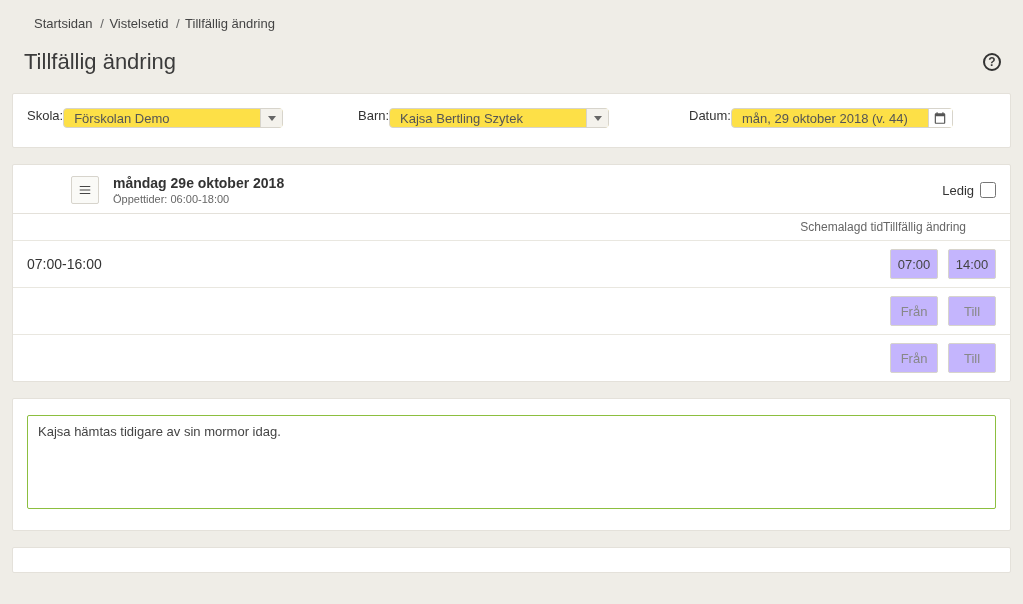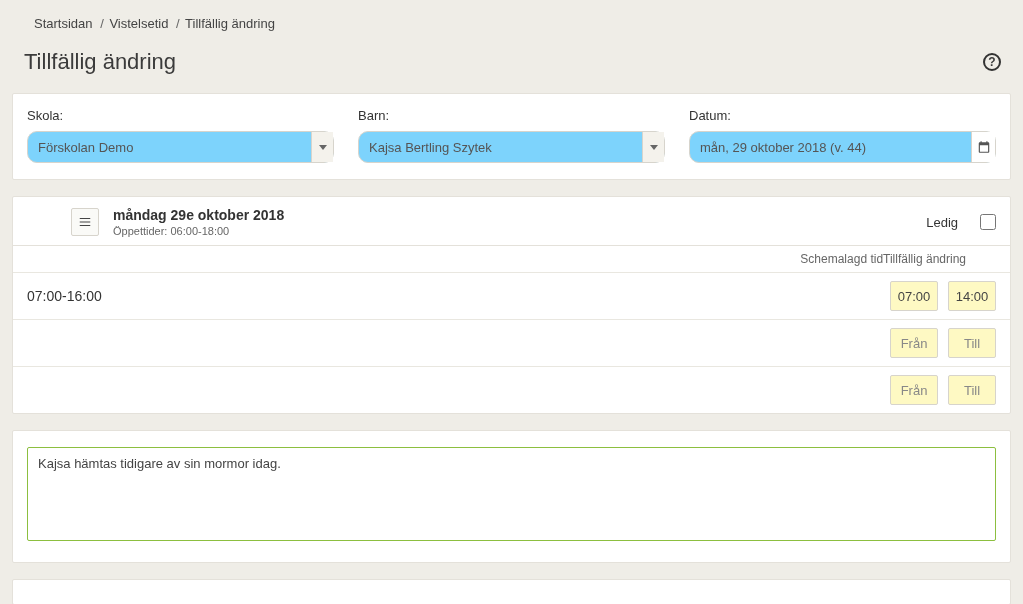--- a/index.html
+++ b/index.html
@@ -26,26 +26,26 @@
   }
 
   .card {
     background: #fff;
     border: 1px solid #e4e1da;
     border-radius: 2px;
     margin-bottom: 16px;
   }
 
   .filters { display: flex; gap: 24px; padding: 14px 14px 16px 14px; }
-  .field { flex: 1; display: flex; flex-direction: column; }
+  .field { flex: 1; display: flex; flex-direction: row; }
   .field label { font-size: 13px; color: #333; margin-bottom: 8px; }
 
   .select-wrap {
-    display: flex; height: 32px; border: 1px solid #d7d4cc; border-radius: 10px;
-    background: #7dd3fc;
+    display: flex; height: 20px; border: 1px solid #d7d4cc; border-radius: 4px;
+    background: #fde047;
   }
   .select-wrap input {
     flex: 1; border: none; padding: 0 10px; font-size: 13px; color: #555; background: transparent;
     outline: none;
   }
   .select-btn {
     width: 22px; border-left: 1px solid #d7d4cc; background: #f4f2ec;
     display: flex; align-items: center; justify-content: center; cursor: pointer;
   }
   .select-btn svg { width: 8px; height: 5px; fill: #666; }
@@ -61,38 +61,38 @@
     padding: 10px 14px 8px 14px; border-bottom: 1px solid #e4e1da;
   }
   .day-header-left { display: flex; align-items: center; gap: 14px; padding-left: 44px; }
   .cal-icon {
     width: 28px; height: 28px; border: 1px solid #d7d4cc; border-radius: 2px;
     display:flex; align-items:center; justify-content:center; background:#fafaf7;
   }
   .cal-icon svg { width: 16px; height: 14px; fill:#444; }
   .day-title { font-weight: bold; font-size: 14px; color: #333; }
   .day-sub { font-size: 11px; color: #666; margin-top: 2px; }
-  .ledig-wrap { display:flex; align-items:center; gap:22px; font-size:13px; color:#333; }
+  .ledig-wrap { display:flex; align-items:center; gap:6px; font-size:13px; color:#333; }
   .ledig-wrap input[type=checkbox] { width:16px; height:16px; cursor:pointer; }
 
   .col-headers {
     display:flex; justify-content:flex-end; padding: 6px 44px 6px 14px;
     font-size: 12px; color:#666; border-bottom:1px solid #e9e7e0;
   }
 
   .row {
     display:flex; align-items:center; justify-content:space-between;
     padding: 8px 14px; border-bottom: 1px solid #e9e7e0; min-height: 46px; gap: 44px;
   }
   .row:last-child { border-bottom:none; }
   .sched-time { font-size: 14px; color:#333; }
   .time-inputs { display:flex; gap:10px; }
   .time-inputs input {
     width: 48px; height: 30px; border:1px solid #d7d4cc; border-radius:2px;
-    text-align:center; font-size:13px; color:#444; background:#fef9c3;
+    text-align:center; font-size:13px; color:#444; background:#c4b5fd;
   }
   .time-inputs input::placeholder { color:#888; }
 
   .msg-card { padding: 16px 14px 18px 14px; }
   .msg-title { font-size: 18px; font-weight: 600; color:#333; margin-bottom: 14px; }
   .msg-text {
     width:100%; height: 94px; border: 1px solid #8cbf3f; border-radius:2px;
     padding: 8px 10px; font-size:13px; color:#444; font-family: inherit;
     resize: none; outline:none;
   }

